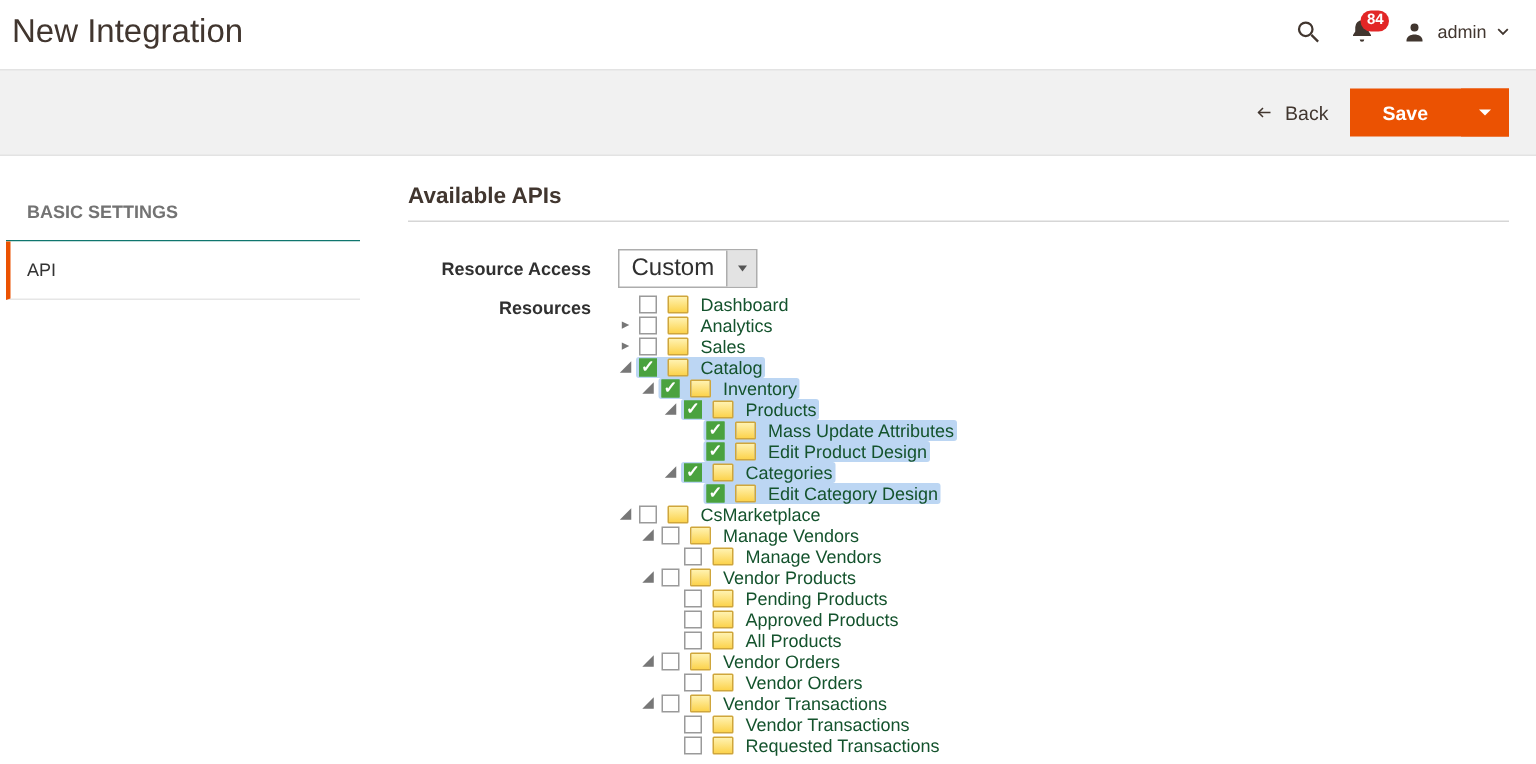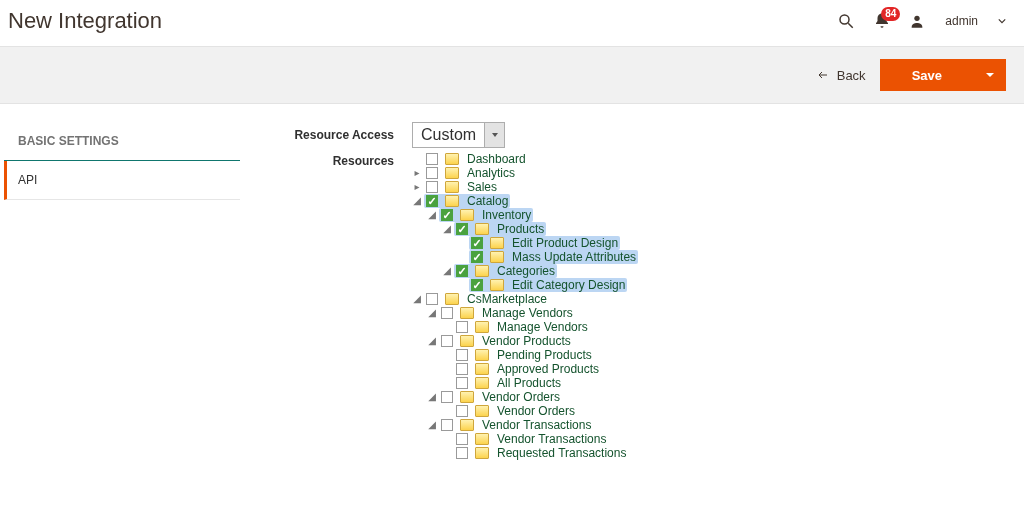--- a/index.html
+++ b/index.html
@@ -50,21 +50,21 @@
     color: #fff;
     font-size: 10px;
     font-weight: 700;
     line-height: 1;
     padding: 2px 4px;
     border-radius: 8px;
   }
   .user-block {
     display: flex;
     align-items: center;
-    gap: 20px;
+    gap: 7px;
     font-size: 12px;
     color: #41362f;
     cursor: pointer;
   }
 
   
   .action-bar {
     background: #f1f1f1;
     border-top: 1px solid #e3e3e3;
     border-bottom: 1px solid #e3e3e3;
@@ -84,21 +84,21 @@
   }
   .save-group {
     display: flex;
     background: #eb5202;
     color: #fff;
     font-weight: 600;
     height: 32px;
     align-items: stretch;
   }
   .save-btn {
-    padding: 0 32px;
+    padding: 0 22px;
     display: flex;
     align-items: center;
     cursor: pointer;
     font-size: 13px;
   }
   .save-caret {
     width: 32px;
     display: flex;
     align-items: center;
     justify-content: center;
@@ -344,20 +344,21 @@
     <div class="sidebar">
       <div class="sidebar-title">BASIC SETTINGS</div>
       <div id="sidebar-items">
           <div class="sidebar-item active">
             <span>API</span>
           </div>
         </div>
     </div>
 
     <div class="main">
+      <h2 class="section-title">Available APIs</h2>
 
       <div class="field-row">
         <div class="field-label">Resource Access</div>
         <div class="select-wrap">
           <span class="val">Custom</span>
           <span class="caret"></span>
         </div>
       </div>
 
       <div class="tree-row">
@@ -423,31 +424,31 @@
                             <span class="lbl">Products</span>
                           </span>
                         </span>
                         <ul>
                           <li>
                             <span class="row">
                               <span class="toggle spacer">▸</span>
                               <span class="node sel">
                                 <span class="cb checked"></span>
                                 <span class="folder"></span>
-                                <span class="lbl">Edit Product Design</span>
+                                <span class="lbl">Mass Update Attributes</span>
                               </span>
                             </span>
                           </li>
                           <li>
                             <span class="row">
                               <span class="toggle spacer">▸</span>
                               <span class="node sel">
                                 <span class="cb checked"></span>
                                 <span class="folder"></span>
-                                <span class="lbl">Mass Update Attributes</span>
+                                <span class="lbl">Edit Product Design</span>
                               </span>
                             </span>
                           </li>
                         </ul>
                       </li>
                       <li>
                         <span class="row">
                           <span class="toggle">◢</span>
                           <span class="node sel">
                             <span class="cb checked"></span>

